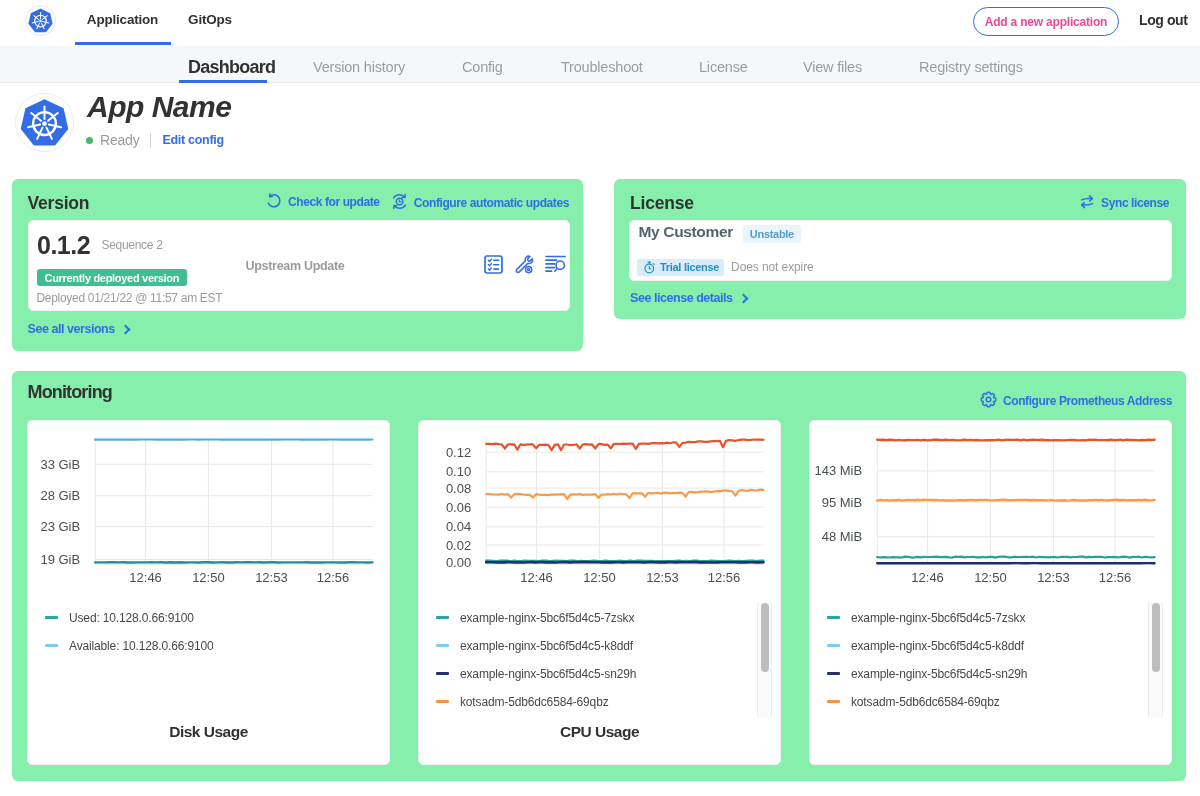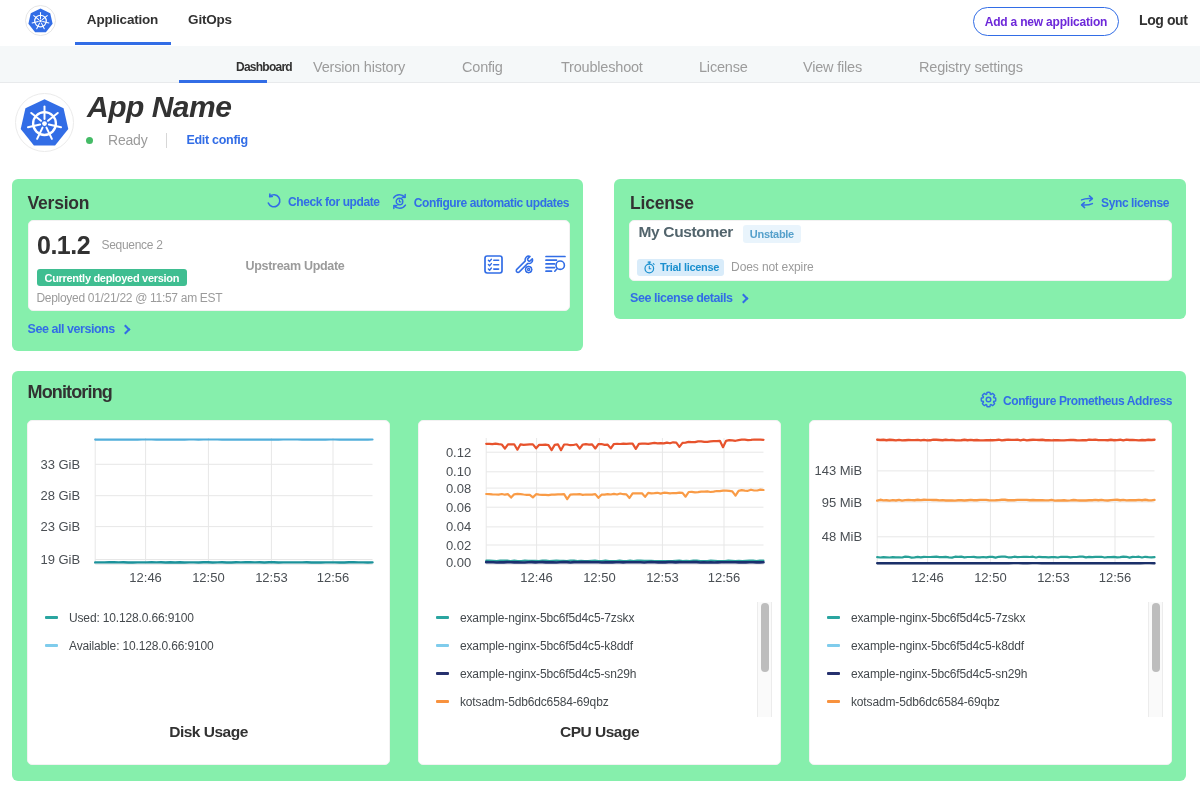--- a/index.html
+++ b/index.html
@@ -4,31 +4,31 @@
 <style>
 * { margin:0; padding:0; box-sizing:border-box; }
 html,body { width:1200px; height:796px; background:#ffffff; font-family:"Liberation Sans", sans-serif; overflow:hidden; }
 .page { position:relative; width:1200px; height:796px; }
 a { text-decoration:none; }
 
 .topnav { position:absolute; left:0; top:0; width:1200px; height:58px; background:#fff; border-bottom:1px solid #e2e2e2; }
 .navlogo { position:absolute; left:25px; top:5px; width:31px; height:31px; border-radius:50%; border:1px solid #e6e6e6; background:#fff; display:flex; align-items:center; justify-content:center; }
 .navtab { position:absolute; top:0; height:45px; padding-bottom:6px; font-size:13.5px; font-weight:700; letter-spacing:-0.2px; color:#323232; display:flex; align-items:center; justify-content:center; }
 .navtab.active:after { content:""; position:absolute; left:0; right:0; bottom:0; height:3px; background:#326de6; }
-.addbtn { position:absolute; left:973px; top:7px; width:146px; height:29px; border:1px solid #326de6; border-radius:15px; color:#6d28d9; font-size:12px; font-weight:700; letter-spacing:-0.2px; background:#fff; display:flex; align-items:center; justify-content:center; }
+.addbtn { position:absolute; left:973px; top:7px; width:146px; height:29px; border:1px solid #326de6; border-radius:15px; color:#ec4899; font-size:12px; font-weight:700; letter-spacing:-0.2px; background:#fff; display:flex; align-items:center; justify-content:center; }
 .logout { position:absolute; left:1139px; top:0; height:45px; padding-bottom:6px; display:flex; align-items:center; font-size:14px; font-weight:700; letter-spacing:-0.4px; color:#323232; }
 
 .subnav { position:absolute; left:0; top:46px; width:1200px; height:37px; background:#f5f8f9; border-bottom:1px solid #e8eaec; }
 .subtab { position:absolute; top:3px; height:36px; display:flex; align-items:center; font-size:14.5px; letter-spacing:-0.2px; color:#9c9c9c; white-space:nowrap; }
-.subtab.active { color:#323232; font-weight:700; font-size:12px; letter-spacing:-0.75px;margin-left:48px; }
+.subtab.active { color:#323232; font-weight:700; font-size:18px; letter-spacing:-0.75px; }
 .underline { position:absolute; left:179px; top:34px; width:87.5px; height:3px; background:#326de6; }
 
 .appicon { position:absolute; left:15px; top:93px; width:59px; height:59px; border-radius:50%; border:1px solid #ebebeb; background:#fff; display:flex; align-items:center; justify-content:center; }
 .appname { position:absolute; left:87px; top:90px; font-size:30px; font-weight:700; letter-spacing:-0.5px; color:#323232; line-height:34px;font-style:italic; }
-.statusrow { position:absolute; left:86px; top:131px; height:18px; display:flex; align-items:center; font-size:14px; letter-spacing:-0.2px; color:#9b9b9b;gap:8px; }
+.statusrow { position:absolute; left:86px; top:131px; height:18px; display:flex; align-items:center; font-size:14px; letter-spacing:-0.2px; color:#9b9b9b; }
 .dot { width:7px; height:7px; border-radius:50%; background:#44bb66; margin-right:7px; }
 .statusdivider { width:1px; height:15px; background:#d7d7d7; margin:0 11px; }
 .editcfg { font-size:12.5px; font-weight:700; letter-spacing:-0.3px; color:#326de6; }
 
 .card { position:absolute; background:#86efac; border-radius:6px; }
 .card-h { position:absolute; font-size:17.5px; font-weight:700; letter-spacing:-0.2px; color:#323232; }
 .hlink { position:absolute; display:flex; align-items:center; font-size:12px; font-weight:700; letter-spacing:-0.4px; color:#326de6; white-space:nowrap; }
 .hlink svg { margin-right:6px; position:relative; top:-1.5px; }
 .whitebox { position:absolute; background:#fff; border-radius:5px; border:1px solid #f2f2f2; }
 .seelink { position:absolute; font-size:12.5px; font-weight:700; letter-spacing:-0.45px; color:#326de6; display:flex; align-items:center; }

